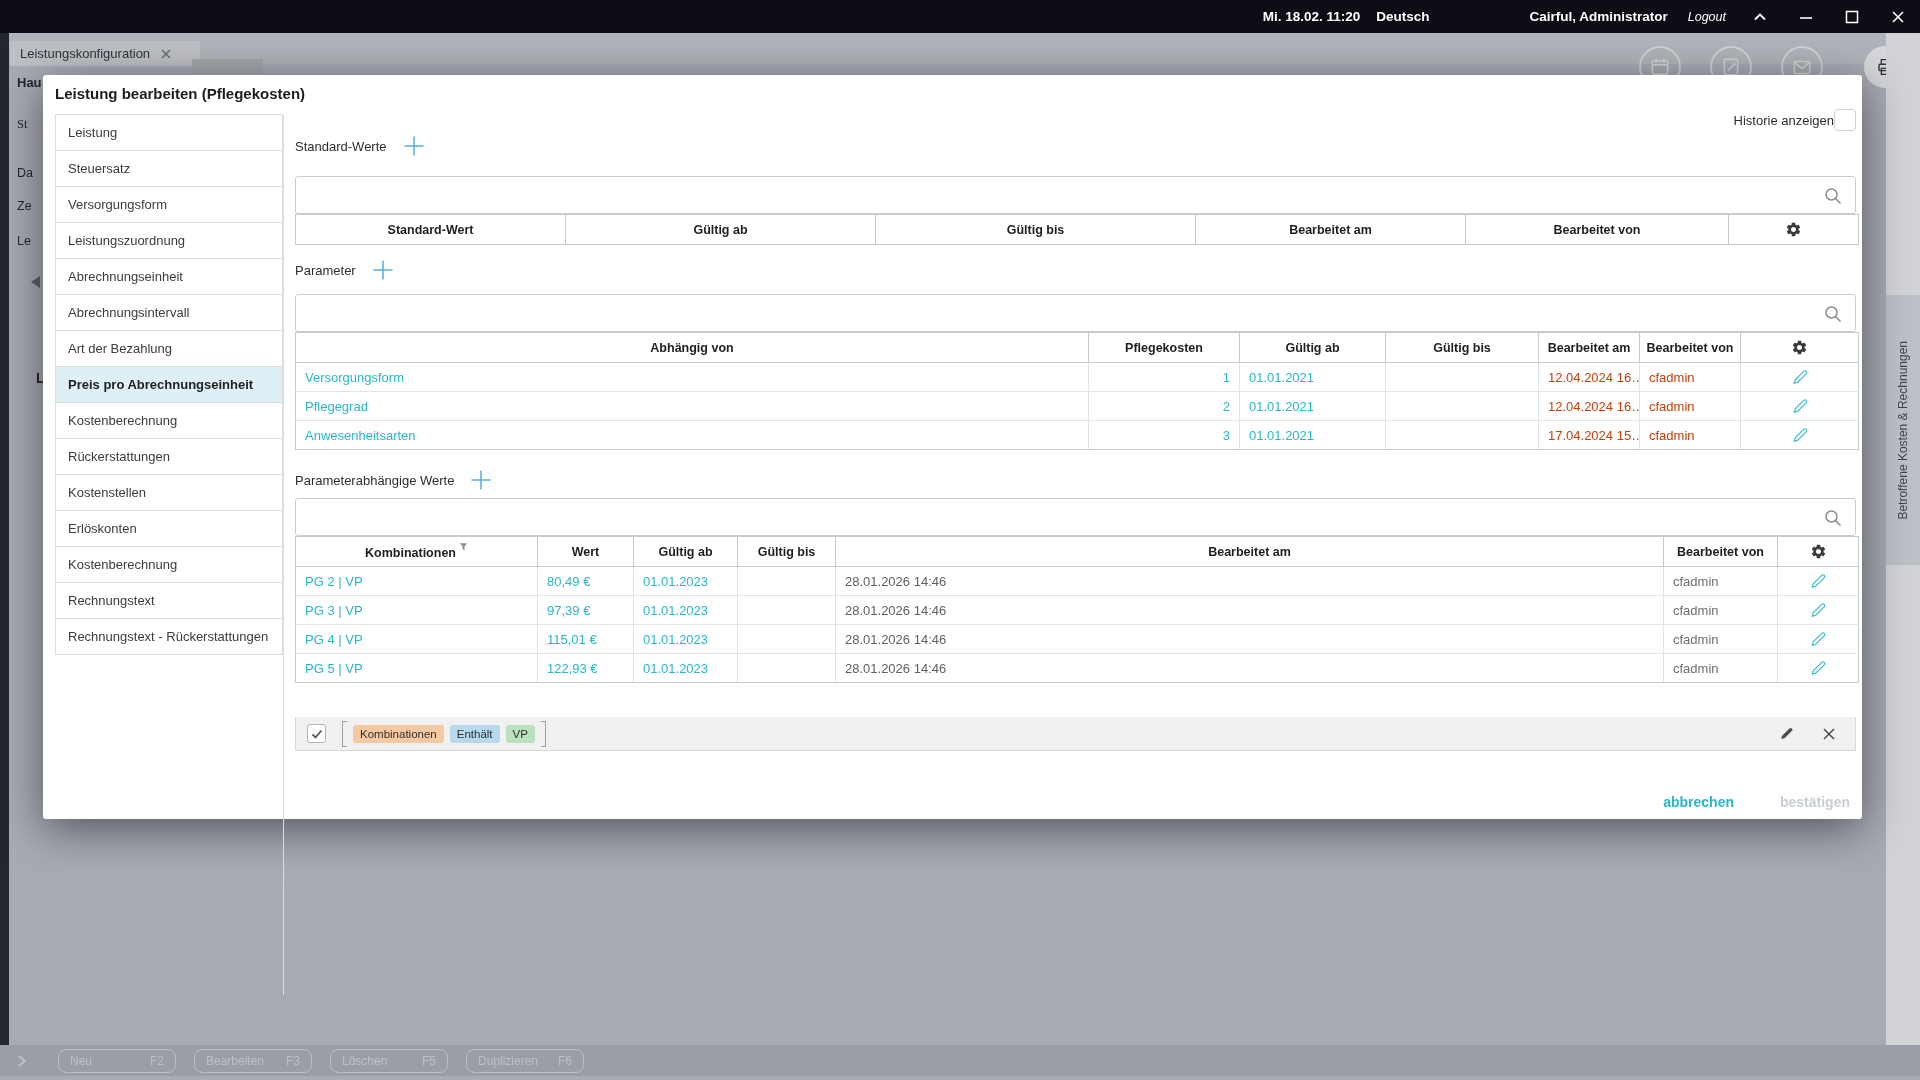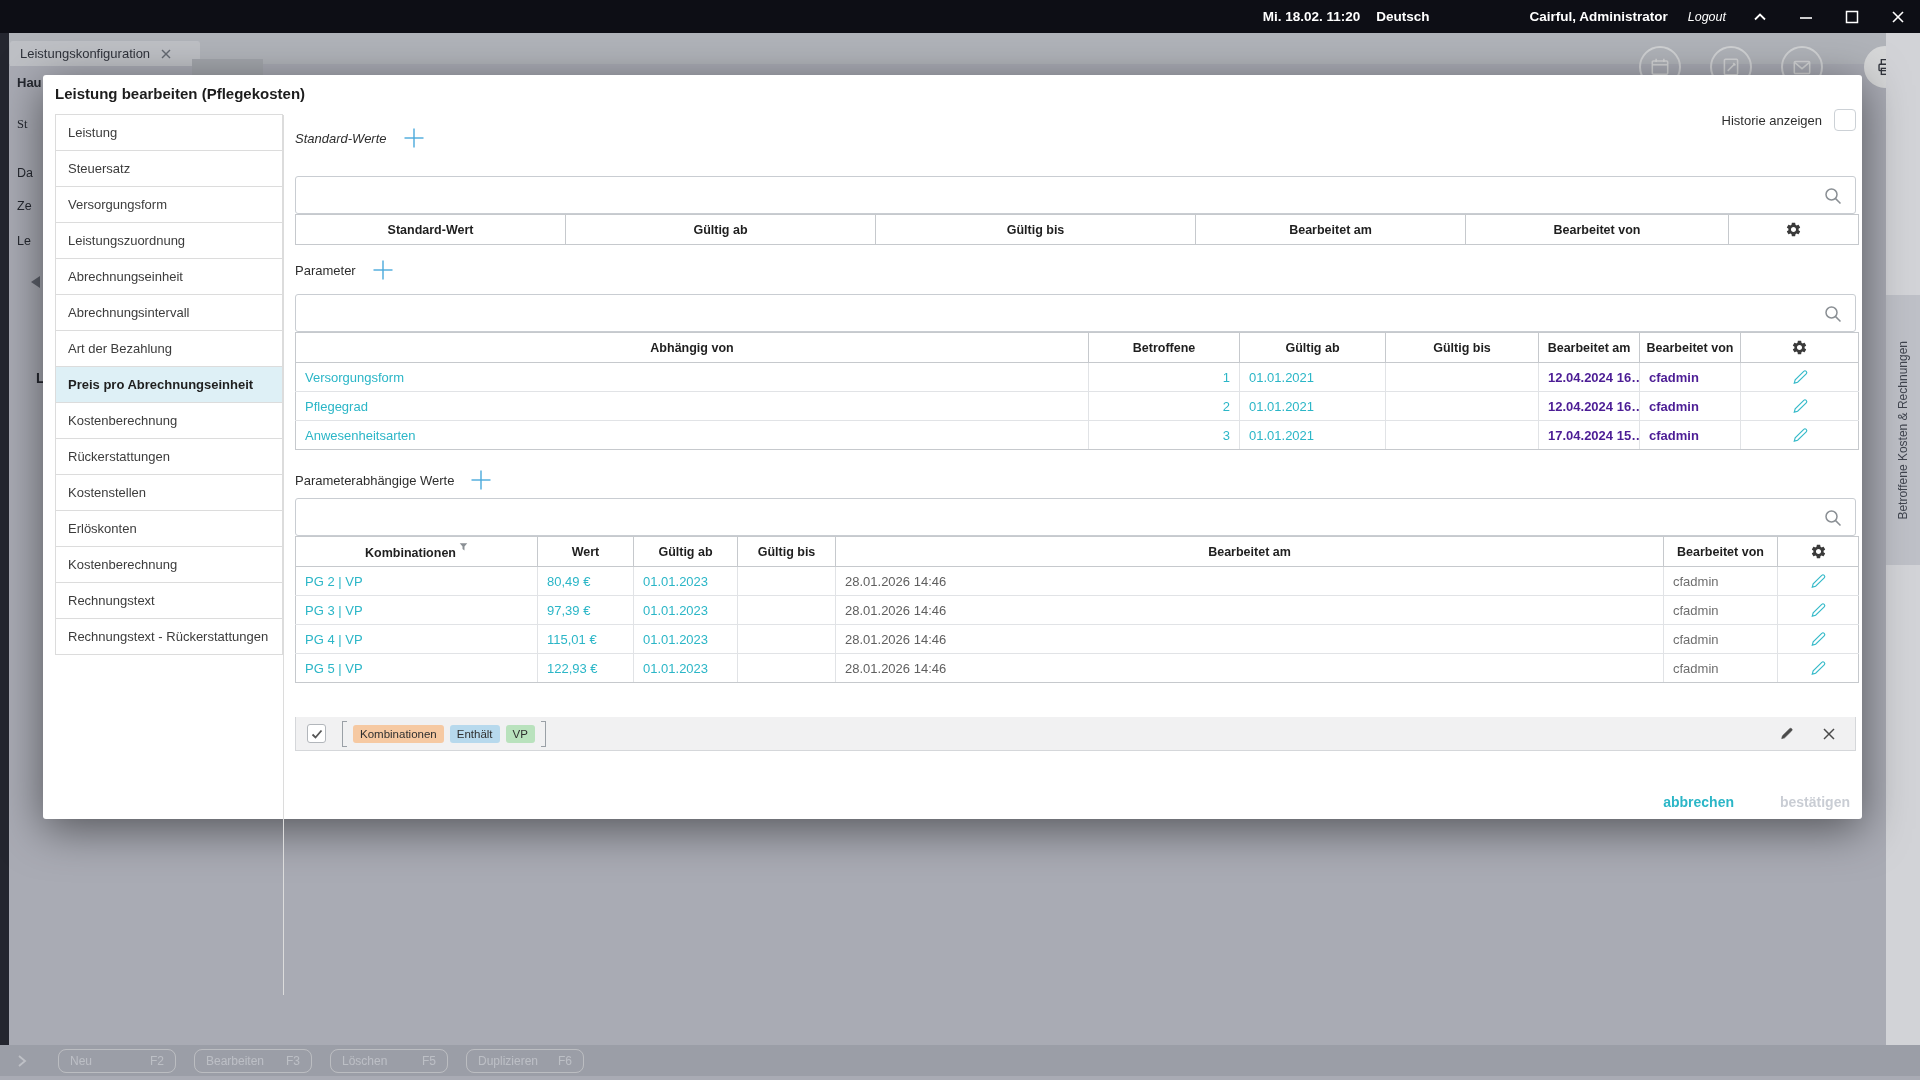--- a/index.html
+++ b/index.html
@@ -59,43 +59,43 @@
     background:#fff; border-radius:3px; box-shadow:0 10px 45px rgba(0,0,0,.5); }
   .m-title { position:absolute; left:12px; top:10px; font-size:15px; font-weight:700; color:#1d1d1d; }
   .m-nav { position:absolute; left:12px; top:40px; width:228px; }
   .m-nav .item { height:37px; line-height:36px; border:1px solid #dcdcdc; margin-top:-1px;
     padding-left:12px; font-size:13px; color:#3c3c3c; background:#fff; cursor:pointer;
     white-space:nowrap; overflow:hidden; }
   .m-nav .item.selected { background:#def0f6; font-weight:700; color:#1f1f1f; }
   .m-nav-line { position:absolute; left:240px; top:40px; width:1px; height:880px; background:#dcdcdc; }
   .m-content { position:absolute; left:252px; top:0; width:1563px; height:960px; }
   .historie { position:absolute; top:34px; right:2px; display:flex; align-items:center;
-    gap:12px; font-size:13px; color:#2e2e2e; }
+    font-size:13px; color:#2e2e2e; }
   .cb { width:22px; height:22px; border:1px solid #ccd1d6; border-radius:4px; background:#fff; cursor:pointer; }
   .sec-head { position:absolute; left:0; display:flex; align-items:center; gap:16px;
     font-size:13px; color:#2e2e2e; }
-  .sh-std { top:52px;font-style:italic; } .sh-par { top:184px; } .sh-val { top:394px; }
+  .sh-std { top:60px; } .sh-par { top:184px; } .sh-val { top:394px; }
   .plus { display:inline-flex; cursor:pointer; }
   .search { position:absolute; left:0; width:1561px; height:38px; border:1px solid #c9cdd2;
     border-radius:3px; background:#fff; }
   .se-std { top:101px; } .se-par { top:219px; } .se-val { top:423px; }
   .search input { border:none; outline:none; width:1500px; height:36px; font-size:13px;
     padding:0 10px; background:transparent; }
   .search .mag { position:absolute; right:12px; top:9px; }
   table.tbl { position:absolute; left:0; width:1563px; border-collapse:collapse;
     table-layout:fixed; font-size:13px; background:#fff; }
   .t-std { top:139px; } .t-par { top:257px; } .t-val { top:461px; }
   .tbl th { border:1px solid #c6c9cd; height:30px; font-size:12.5px; font-weight:700;
     color:#1f1f1f; text-align:center; padding:0 4px; overflow:hidden; white-space:nowrap; }
   .tbl td { border:1px solid #e1e3e6; height:29px; padding:0 9px; overflow:hidden; white-space:nowrap; }
   .tbl td:first-child { border-left-color:#c6c9cd; } .tbl td:last-child { border-right-color:#c6c9cd; }
   .tbl tr:last-child td { border-bottom-color:#c6c9cd; }
   .teal { color:#2bb6c7; cursor:pointer; }
   .num { text-align:right; }
-  .g1 { color:#4c1d95;font-weight:bold; } .g2 { color:#5f5f5f; } .g3 { color:#6e6e6e; }
+  .g1 { color:#c2410c; } .g2 { color:#5f5f5f; } .g3 { color:#6e6e6e; }
   .pen-cell { text-align:center; }
   .pen { display:inline-flex; cursor:pointer; vertical-align:middle; }
   .funnel { display:inline-flex; vertical-align:super; margin-left:3px; }
   .gearbtn { display:inline-flex; cursor:pointer; vertical-align:middle; }
   .filterbar { position:absolute; left:0; top:642px; width:1561px; height:34px;
     background:#f1f1f2; border:1px solid #d5d7da; border-top:none;
     display:flex; align-items:center; padding:0 11px; }
   .fcb { width:19px; height:19px; background:#fff; border:1px solid #b2b6bb; border-radius:3px;
     display:flex; align-items:center; justify-content:center; cursor:pointer; }
   .chipgrp { display:flex; align-items:center; margin-left:16px; height:26px; }
@@ -316,21 +316,21 @@
           <col style="width:151px">
           <col style="width:146px">
           <col style="width:153px">
           <col style="width:101px">
           <col style="width:101px">
           <col style="width:118px">
         </colgroup>
       <tbody>
           <tr>
         <th>Abhängig von</th>
-        <th>Betroffene</th>
+        <th>Pflegekosten</th>
         <th>Gültig ab</th>
         <th>Gültig bis</th>
         <th>Bearbeitet am</th>
         <th>Bearbeitet von</th>
         <th><span class="gearbtn">
                 <svg width="17" height="17" viewBox="0 0 24 24">
                   <path fill="#3a3a3a" d="M19.14,12.94c0.04-0.3,0.06-0.61,0.06-0.94c0-0.32-0.02-0.64-0.07-0.94l2.03-1.58c0.18-0.14,0.23-0.41,0.12-0.61l-1.92-3.32c-0.12-0.22-0.37-0.29-0.59-0.22l-2.39,0.96c-0.5-0.38-1.03-0.7-1.62-0.94L14.4,2.81c-0.04-0.24-0.24-0.41-0.48-0.41h-3.84c-0.24,0-0.43,0.17-0.47,0.41L9.25,5.35C8.66,5.59,8.12,5.92,7.63,6.29L5.24,5.33c-0.22-0.08-0.47,0-0.59,0.22L2.74,8.87C2.62,9.08,2.66,9.34,2.86,9.48l2.03,1.58C4.84,11.36,4.8,11.69,4.8,12s0.02,0.64,0.07,0.94l-2.03,1.58c-0.18,0.14-0.23,0.41-0.12,0.61l1.92,3.32c0.12,0.22,0.37,0.29,0.59,0.22l2.39-0.96c0.5,0.38,1.03,0.7,1.62,0.94l0.36,2.54c0.05,0.24,0.24,0.41,0.48,0.41h3.84c0.24,0,0.44-0.17,0.47-0.41l0.36-2.54c0.59-0.24,1.13-0.56,1.62-0.94l2.39,0.96c0.22,0.08,0.47,0,0.59-0.22l1.92-3.32c0.12-0.22,0.07-0.47-0.12-0.61L19.14,12.94z M12,15.6c-1.98,0-3.6-1.62-3.6-3.6s1.62-3.6,3.6-3.6s3.6,1.62,3.6,3.6S13.98,15.6,12,15.6z"></path>
                 </svg>
               </span></th>
       </tr>

